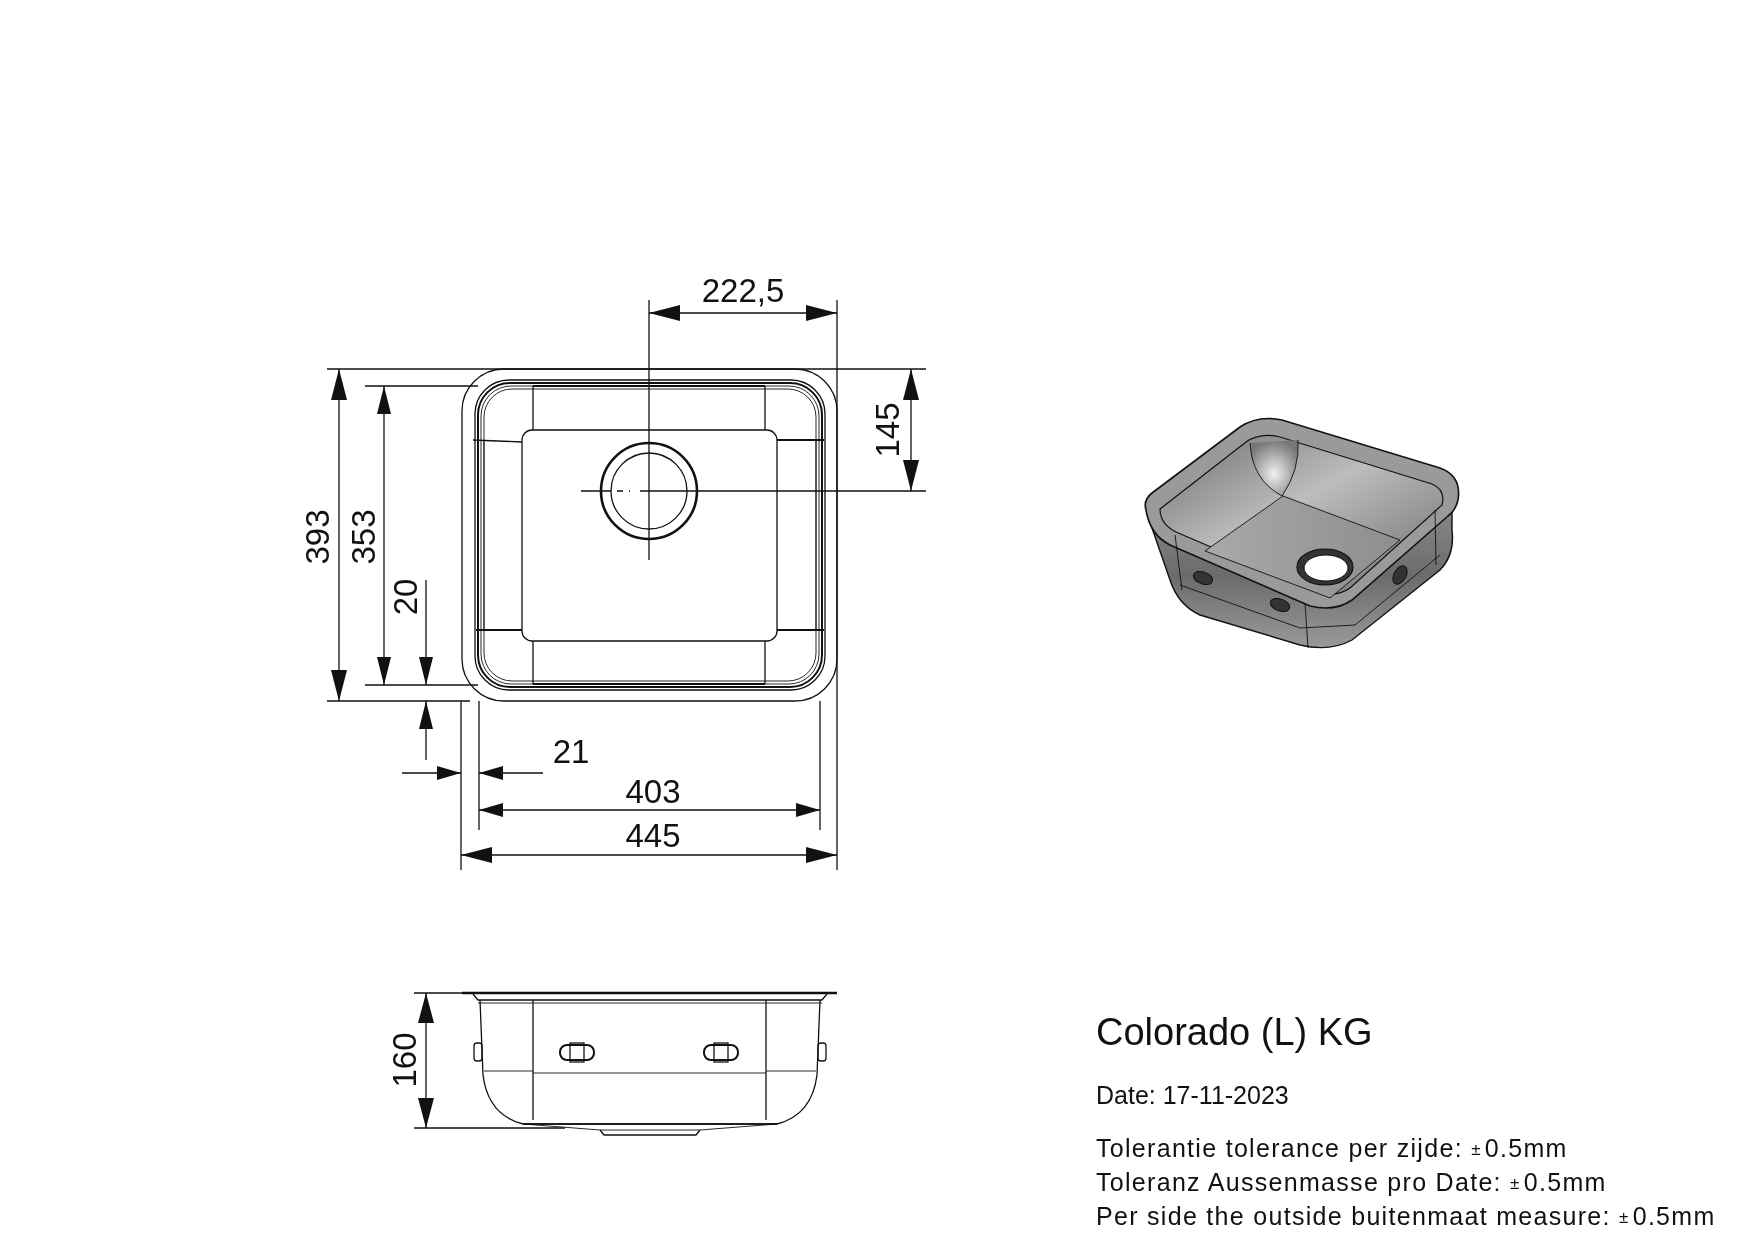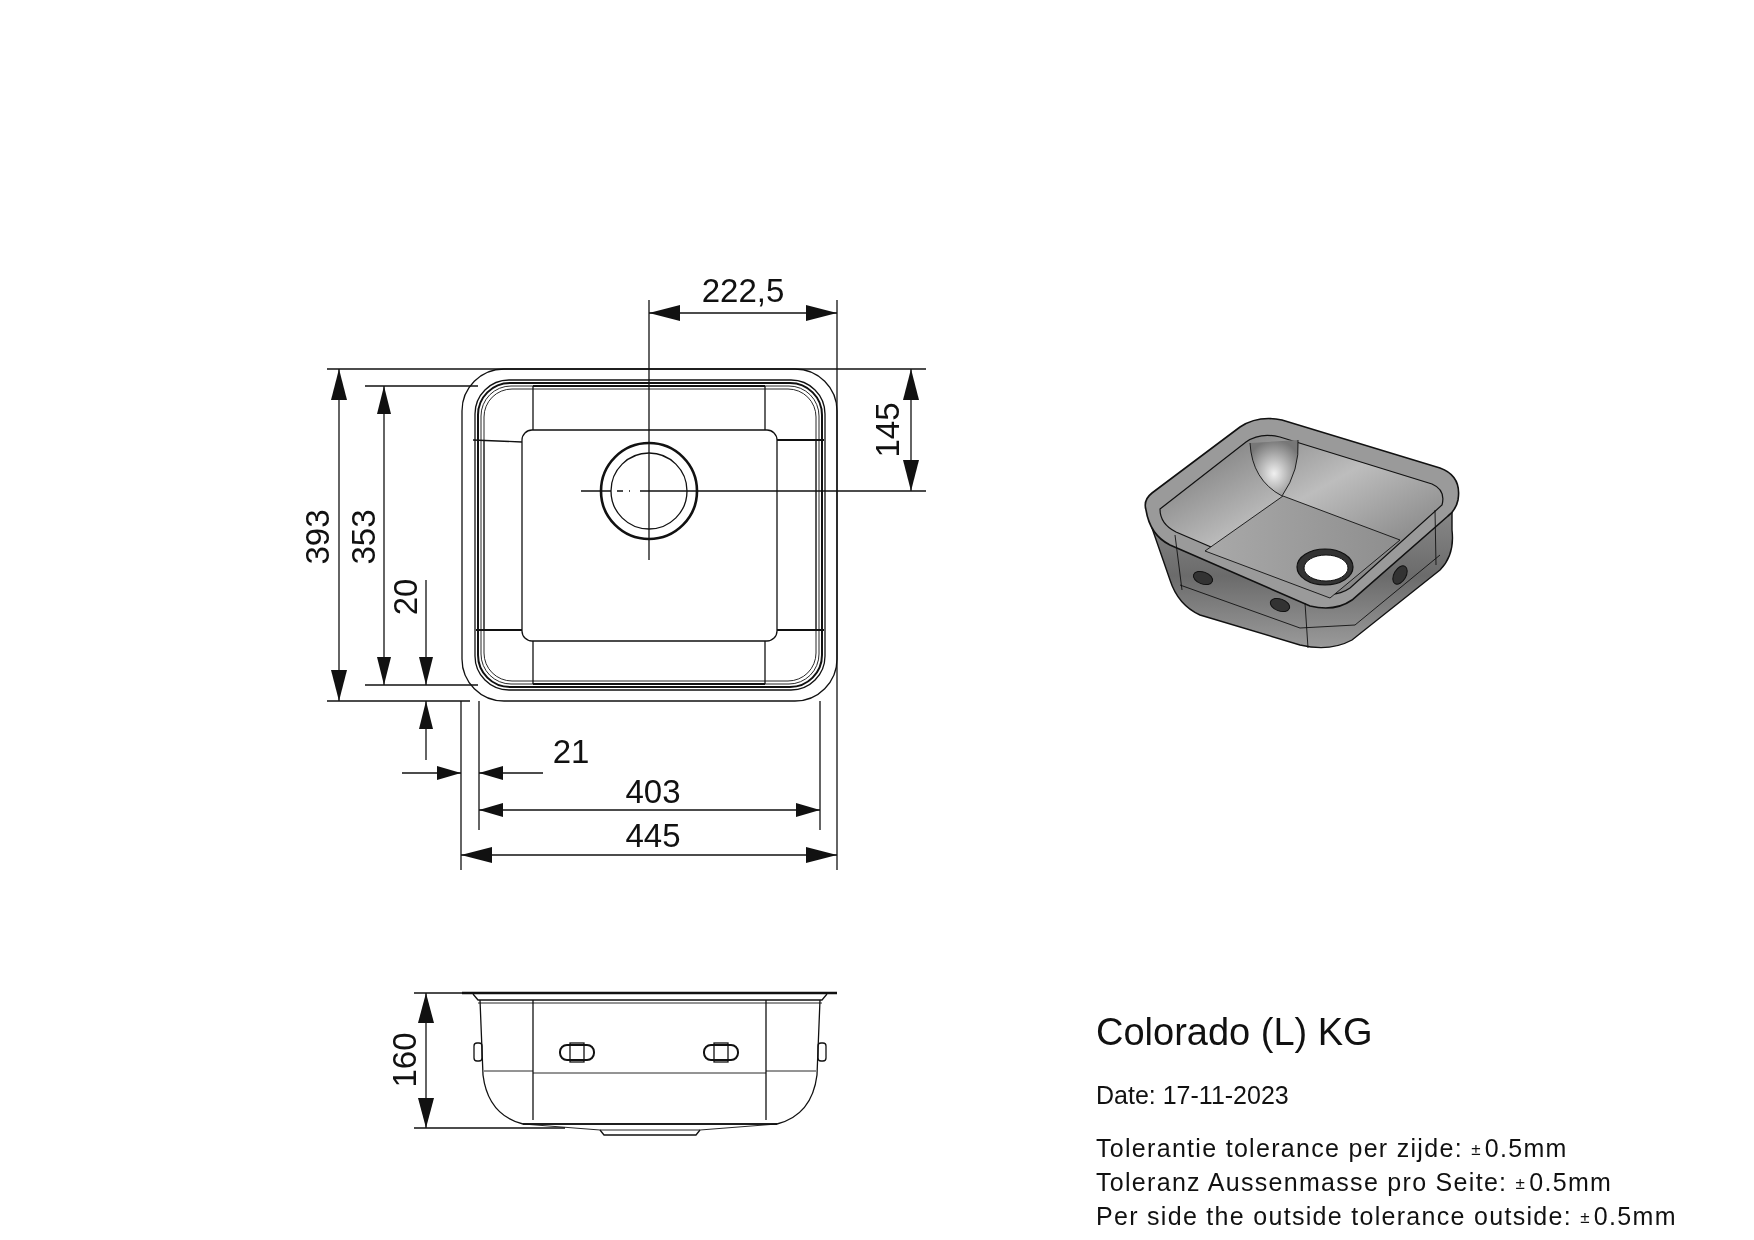--- a/index.html
+++ b/index.html
@@ -208,20 +208,20 @@
 </svg>
 
 <div class="info">
   <div class="title">Colorado (L) KG</div>
   <div class="date">Date: 17-11-2023</div>
   <div class="tol">
     <span>Tolerantie tolerance per zijde:</span>
     <span class="pm">±</span><span>0.5mm</span>
   </div>
   <div class="tol">
-    <span>Toleranz Aussenmasse pro Seite:</span>
+    <span>Toleranz Aussenmasse pro Date:</span>
     <span class="pm">±</span><span>0.5mm</span>
   </div>
   <div class="tol">
-    <span>Per side the outside tolerance outside:</span>
+    <span>Per side the outside buitenmaat measure:</span>
     <span class="pm">±</span><span>0.5mm</span>
   </div>
 </div>
 
 </body></html>

